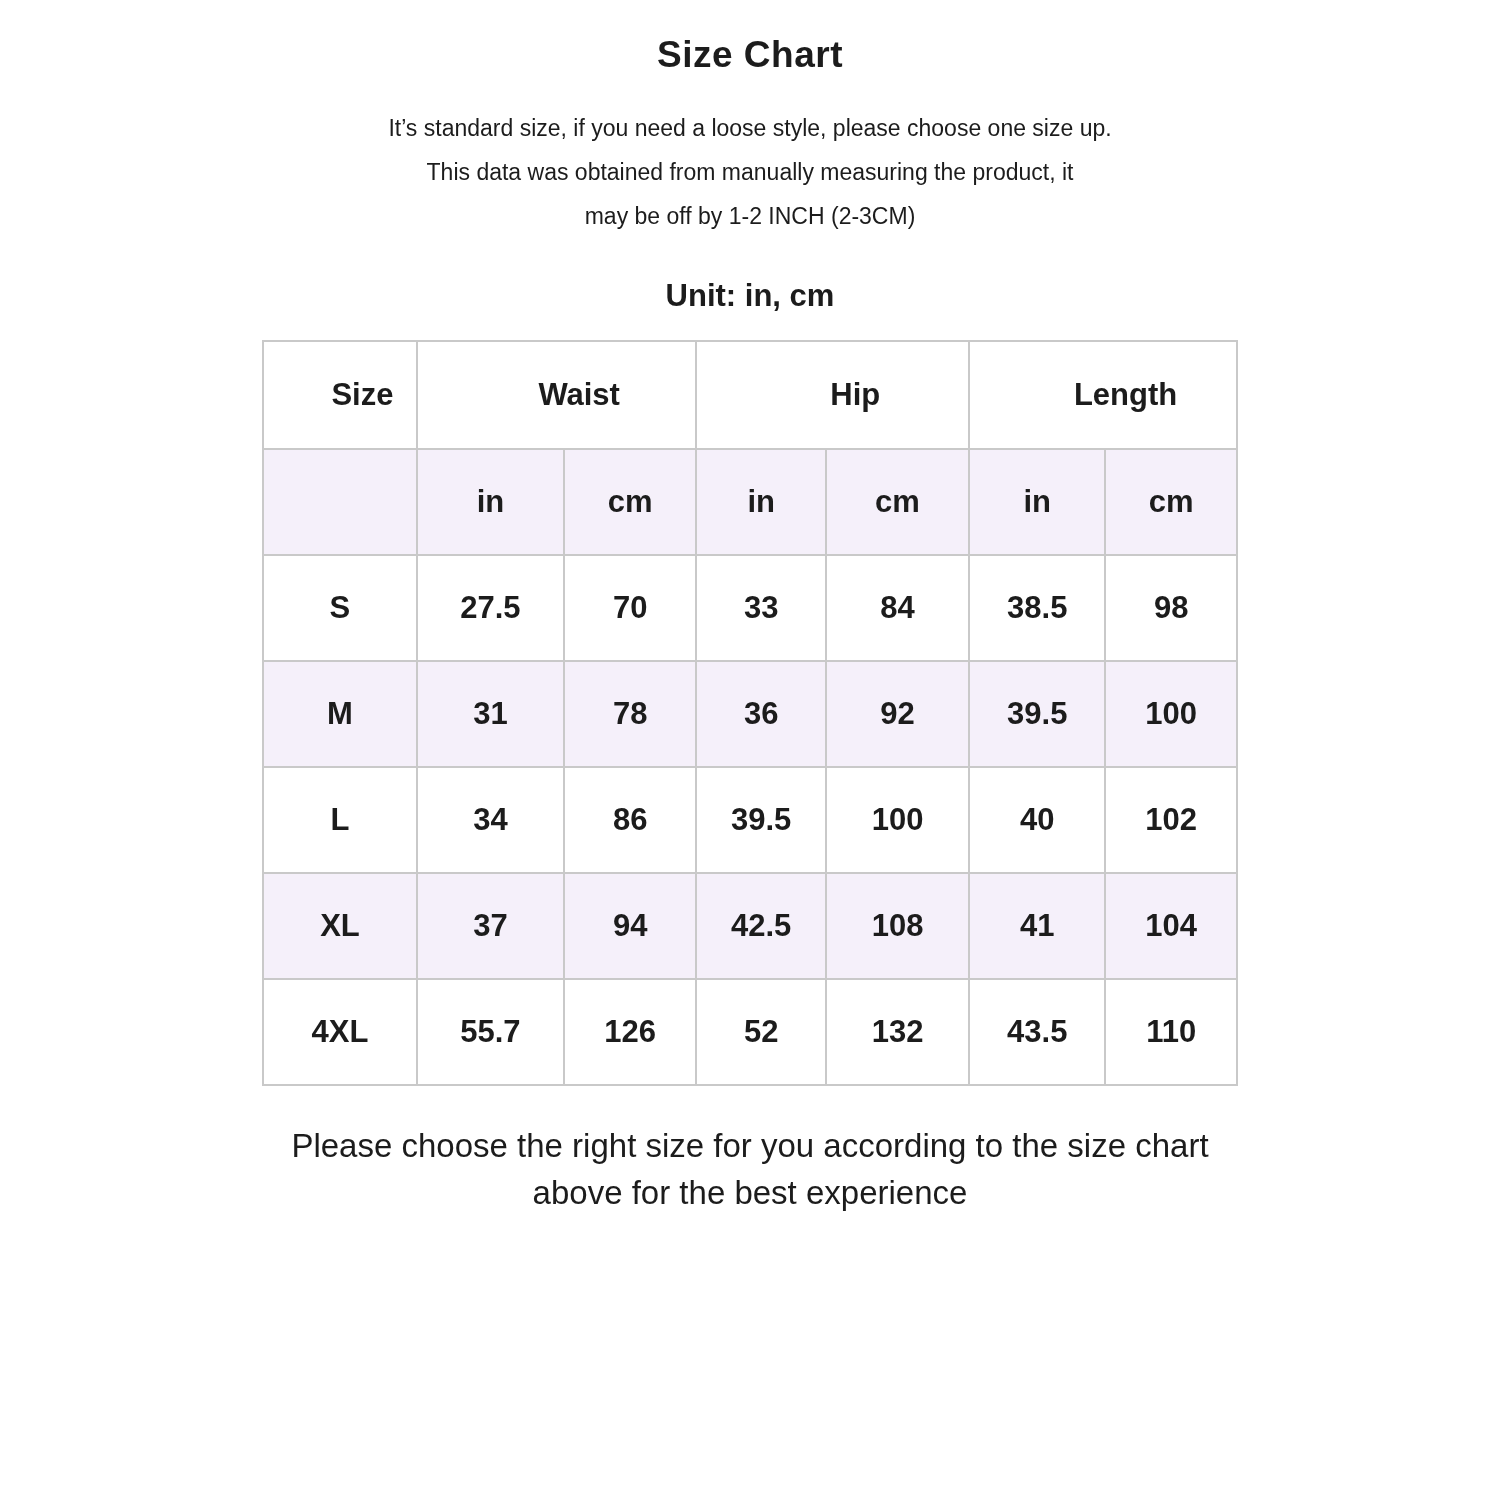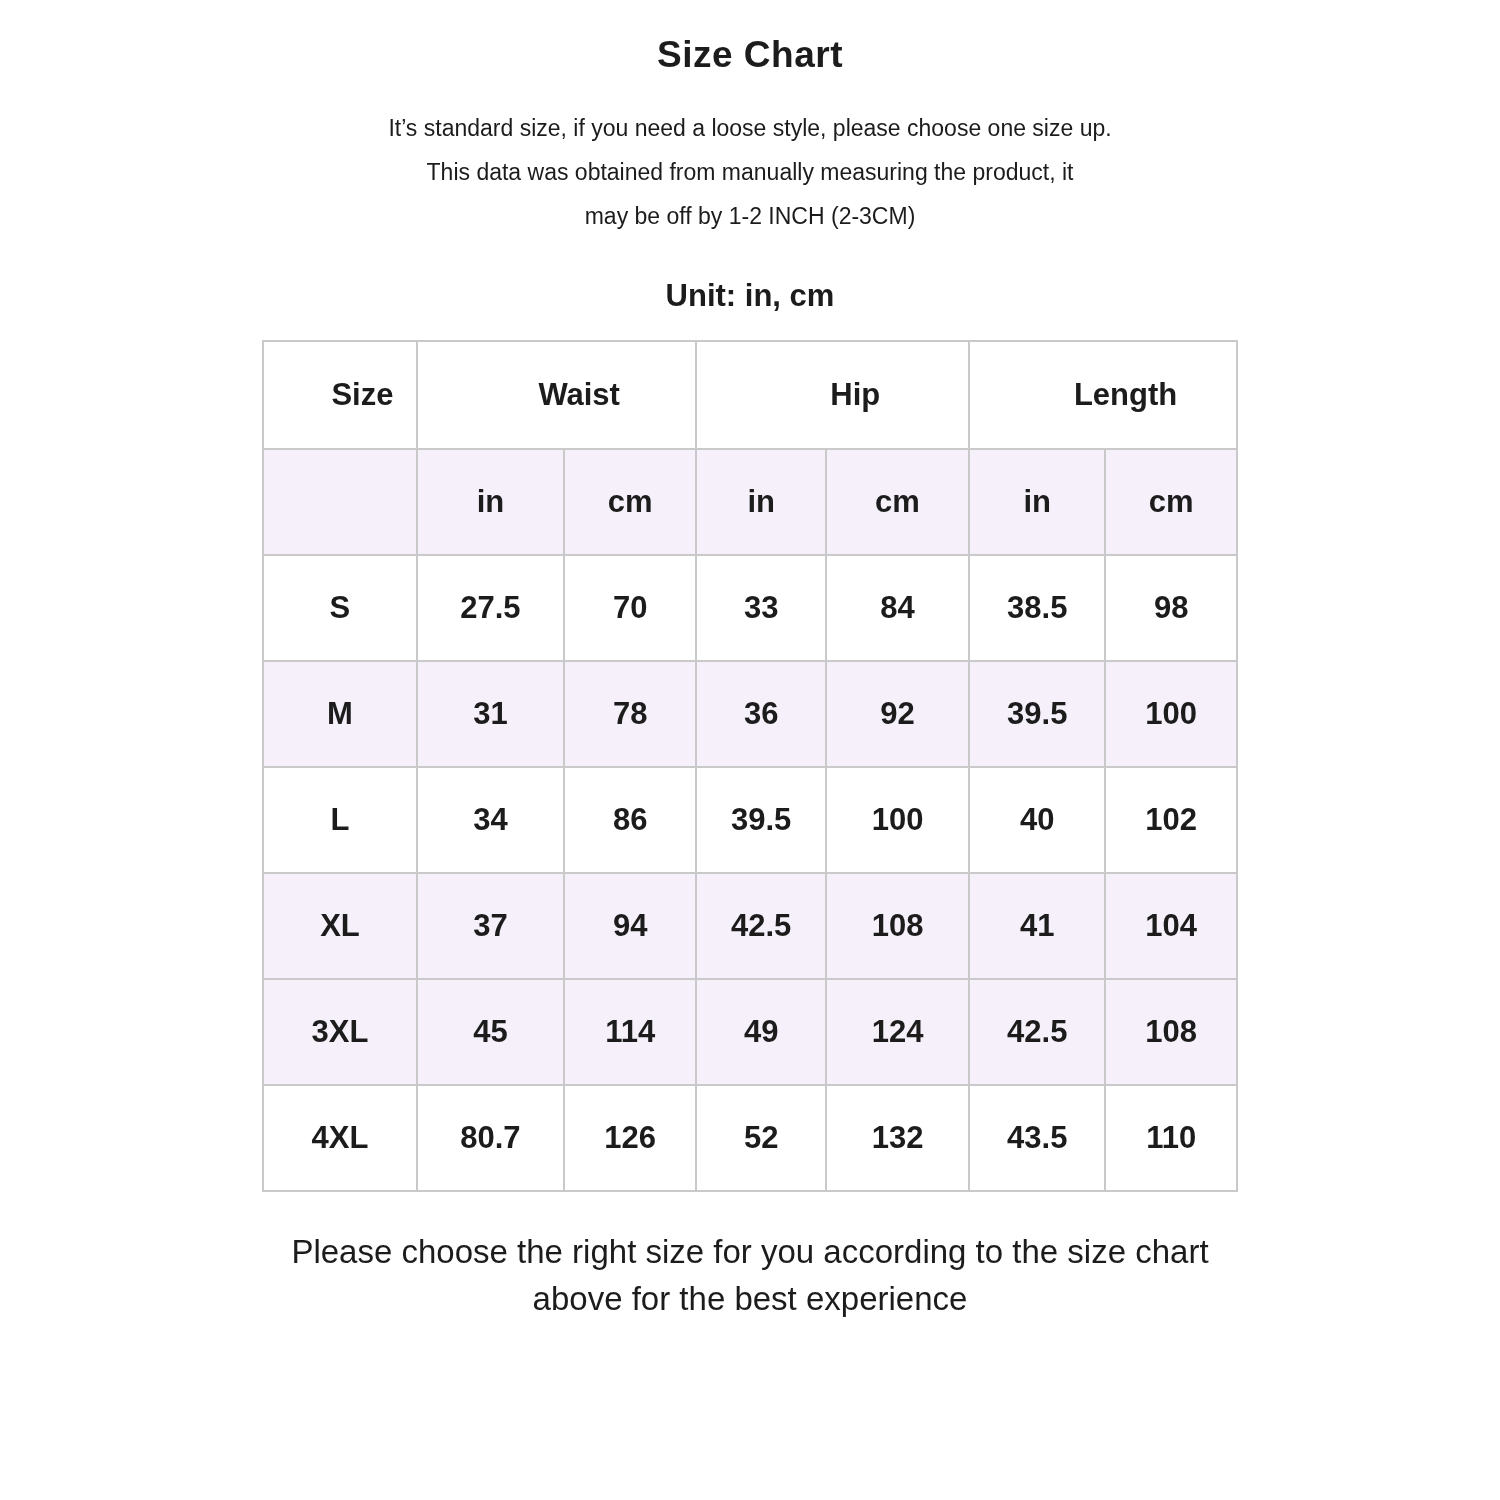--- a/index.html
+++ b/index.html
@@ -156,33 +156,24 @@
       <td>XL</td>
       <td>37</td>
       <td>94</td>
       <td>42.5</td>
       <td>108</td>
       <td>41</td>
       <td>104</td>
     </tr>
 
 
-    <tr class="data-row alt">
-      <td>3XL</td>
-      <td>45</td>
-      <td>114</td>
-      <td>49</td>
-      <td>124</td>
-      <td>42.5</td>
-      <td>108</td>
-    </tr>
 
     <tr class="data-row">
       <td>4XL</td>
-      <td>80.7</td>
+      <td>55.7</td>
       <td>126</td>
       <td>52</td>
       <td>132</td>
       <td>43.5</td>
       <td>110</td>
     </tr>
 
   </tbody>
     </table>
 

